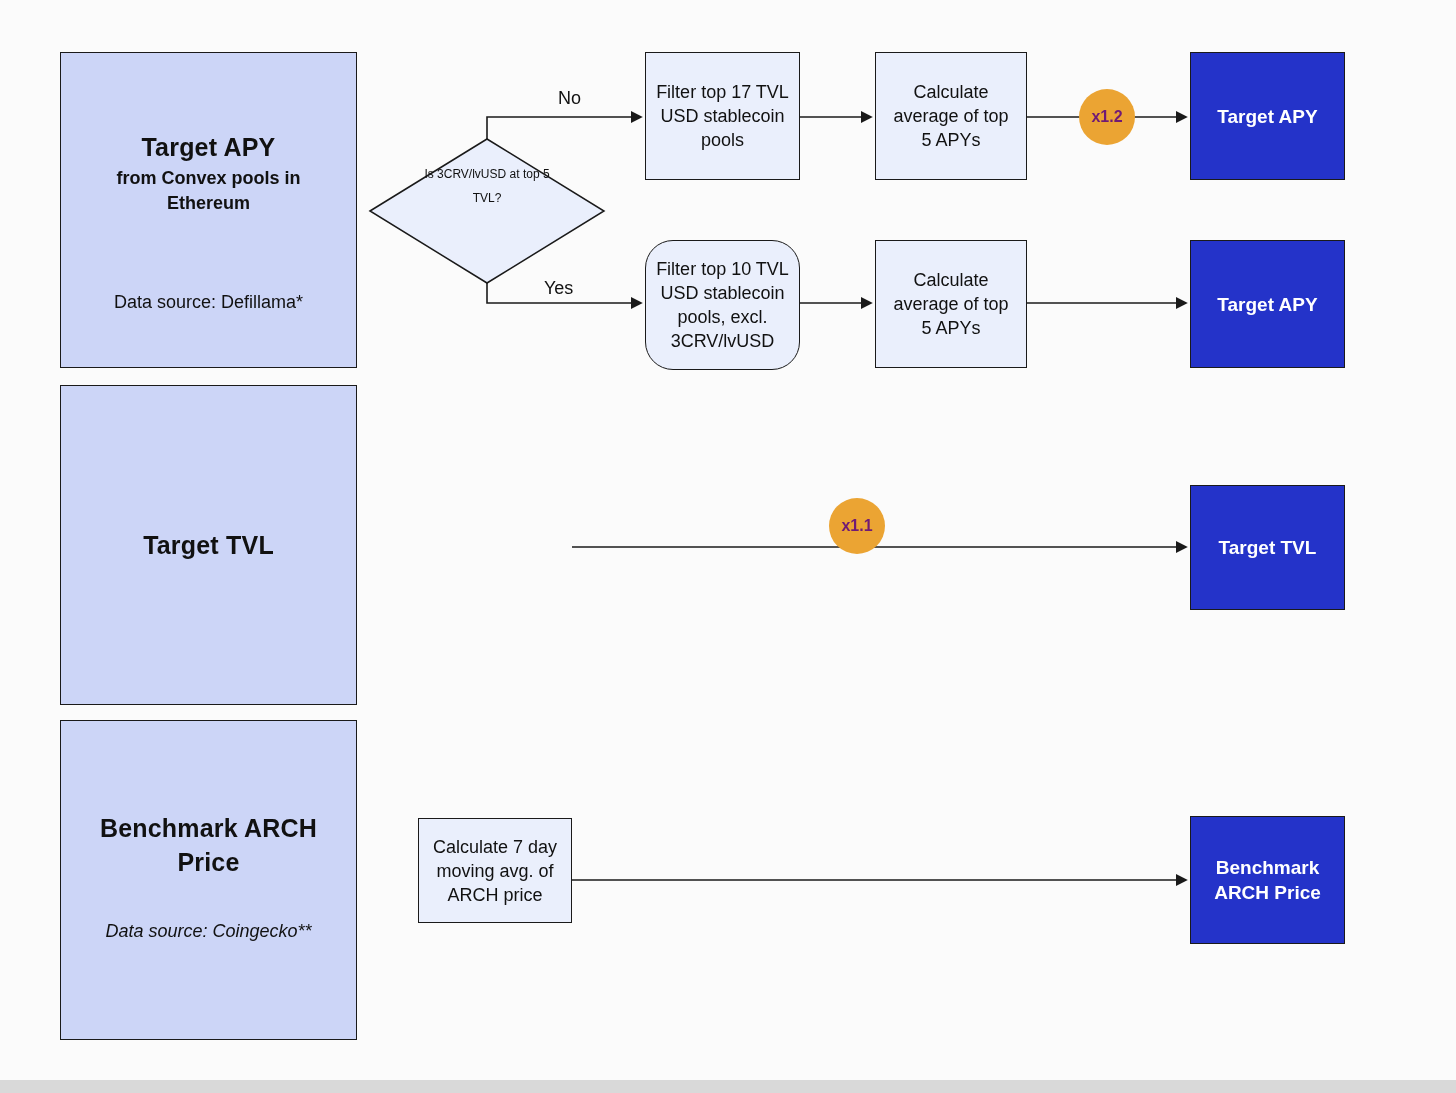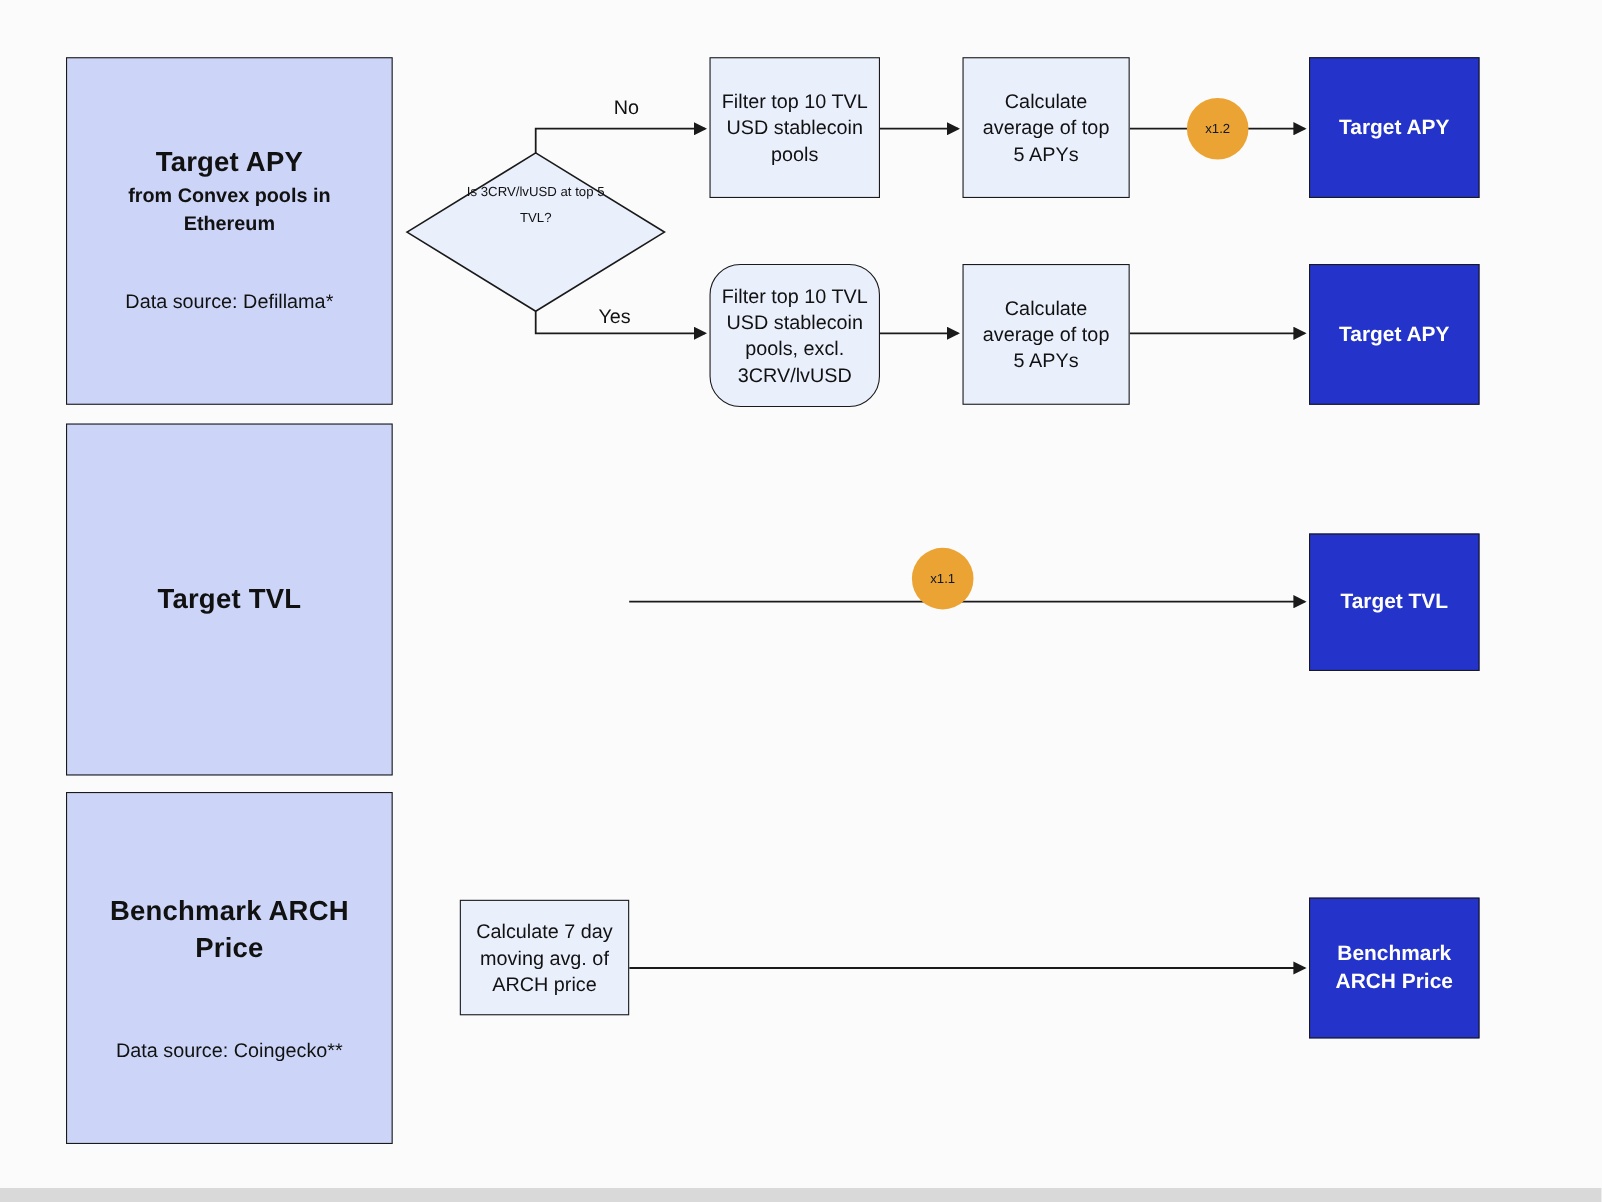--- a/index.html
+++ b/index.html
@@ -25,27 +25,27 @@
   .panel{
     position:absolute;
     width:297px;
     background:var(--panel-fill);
     border:1.5px solid var(--line);
     display:flex;flex-direction:column;align-items:center;
     text-align:center;
   }
   .panel-title{font-weight:bold;font-size:25px;letter-spacing:.2px;}
   .panel-subtitle{font-weight:bold;font-size:18px;line-height:25px;width:230px;margin-top:4px;}
-  .panel-source{font-size:18px;margin-top:48px;}
+  .panel-source{font-size:18px;margin-top:76px;}
 
   #panel-apy{left:60px;top:52px;height:316px;padding-top:80px;}
   #panel-tvl{left:60px;top:385px;height:320px;justify-content:center;padding-top:0;}
   #panel-arch{left:60px;top:720px;height:320px;padding-top:90px;}
   #panel-arch .panel-title{width:250px;line-height:34px;}
-  #panel-arch .panel-source{margin-top:66px;}
+  #panel-arch .panel-source{margin-top:42px;font-style:italic;}
 
   
   .process{
     position:absolute;
     background:var(--process-fill);
     border:1.5px solid var(--line);
     display:flex;align-items:center;justify-content:center;
     text-align:center;
     font-size:18px;line-height:24px;
     padding:6px 10px;
@@ -67,22 +67,22 @@
     text-align:center;padding:6px 14px;
   }
   #res-apy-no{left:1190px;top:52px;width:155px;height:128px;}
   #res-apy-yes{left:1190px;top:240px;width:155px;height:128px;}
   #res-tvl{left:1190px;top:485px;width:155px;height:125px;}
   #res-arch{left:1190px;top:816px;width:155px;height:128px;}
 
   
   .badge{
     position:absolute;width:56px;height:56px;border-radius:50%;
-    background:var(--badge-fill);color:#0f172a;font-size:12px;
-    display:flex;align-items:center;justify-content:center;
+    background:var(--badge-fill);color:#701a75;font-size:16px;
+    display:flex;align-items:center;justify-content:center;font-weight:bold;
   }
   #badge-apy{left:1079px;top:89px;}
   #badge-tvl{left:829px;top:498px;}
 
   
   .decision-text{
     position:absolute;left:420px;top:162px;width:134px;
     text-align:center;font-size:12px;line-height:24px;
   }
   .branch-label{position:absolute;font-size:18px;margin-left:20px;}
@@ -137,21 +137,21 @@
 
   <div class="panel" id="panel-arch">
     <div class="panel-title">Benchmark ARCH Price</div>
     <div class="panel-source">Data source: Coingecko**</div>
   </div>
 
   <div class="decision-text">Is 3CRV/lvUSD at top 5 TVL?</div>
   <div class="branch-label" id="label-no">No</div>
   <div class="branch-label" id="label-yes">Yes</div>
 
-  <div class="process" id="box-filter-no">Filter top 10 TVL USD stablecoin pools</div>
+  <div class="process" id="box-filter-no">Filter top 17 TVL USD stablecoin pools</div>
   <div class="process" id="box-calc-no">Calculate average of top 5 APYs</div>
   <div class="process" id="box-filter-yes">Filter top 10 TVL USD stablecoin pools, excl. 3CRV/lvUSD</div>
   <div class="process" id="box-calc-yes">Calculate average of top 5 APYs</div>
   <div class="process" id="box-calc-arch">Calculate 7 day moving avg. of ARCH price</div>
 
   <div class="badge" id="badge-apy">x1.2</div>
   <div class="badge" id="badge-tvl">x1.1</div>
 
   <div class="result" id="res-apy-no">Target APY</div>
   <div class="result" id="res-apy-yes">Target APY</div>

